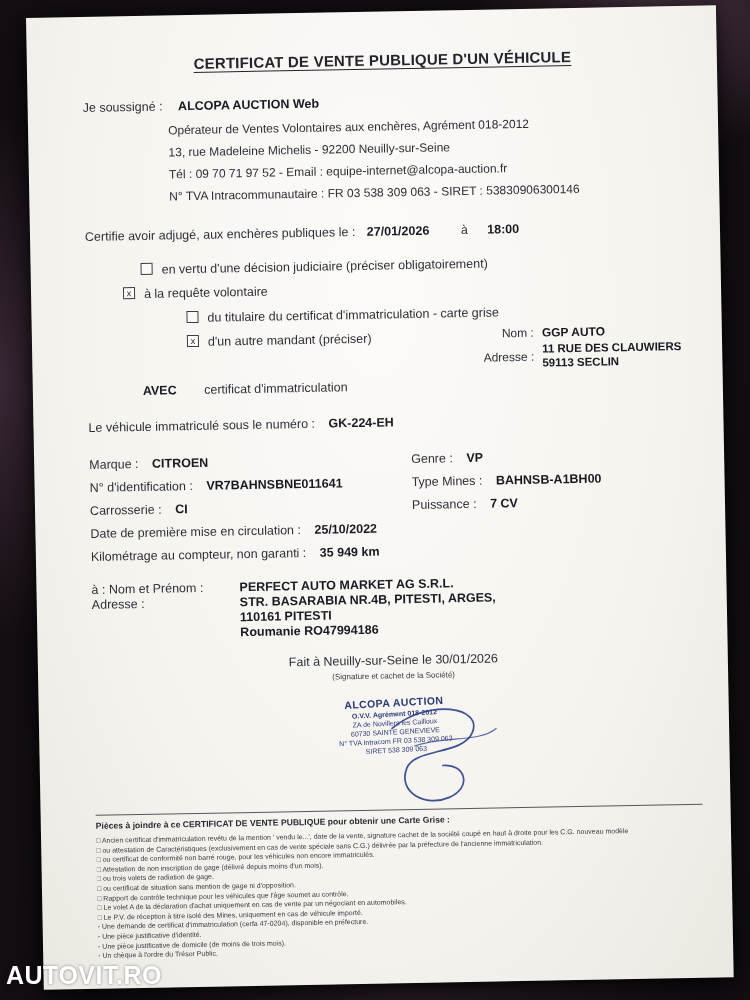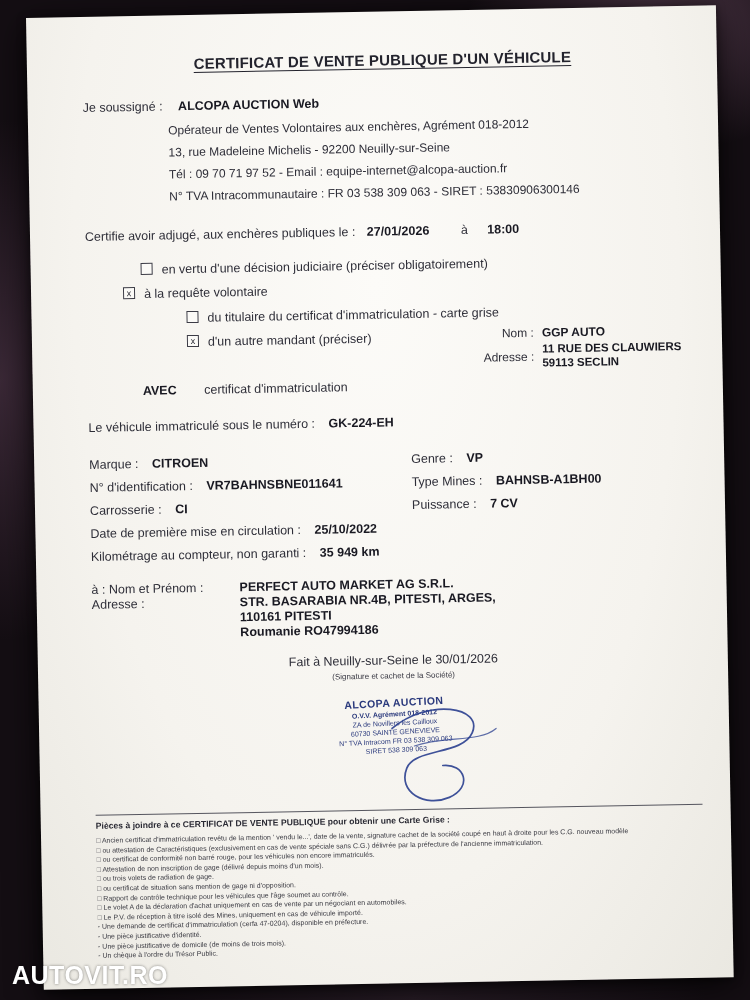--- a/index.html
+++ b/index.html
@@ -103,21 +103,21 @@
   .stamp .s1 { font-weight: bold; }
   .signature { position: absolute; left: 290px; top: 16px; }
 
   .pieces { position: absolute; left: 55px; right: 28px; top: 798px; }
   .pieces-divider { border-top: 1px solid #55555e; margin-bottom: 4px; }
   .pieces-title { font-size: 8.6px; font-weight: bold; color: #2a2a34; line-height: 12px; }
   .pieces-list { margin-top: 4px; }
   .pieces-list div { font-size: 7px; line-height: 9.6px; color: #3a3a42; white-space: nowrap; overflow: hidden; }
 
   .watermark {
-    position: absolute; left: 12px; bottom: 10px;
+    position: absolute; left: 6px; bottom: 10px;
     font-size: 25px; font-weight: bold; color: #ffffff;
     letter-spacing: 0.5px;
     text-shadow: 0 0 3px rgba(0,0,0,0.45);
     z-index: 10;
   }
 </style>
 </head>
 <body>
 
 <div class="paper">

